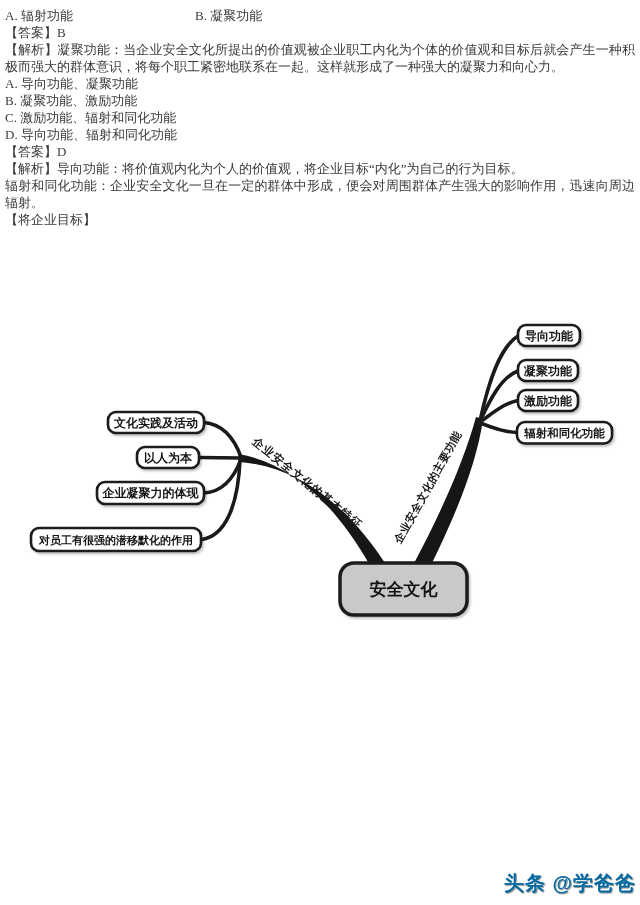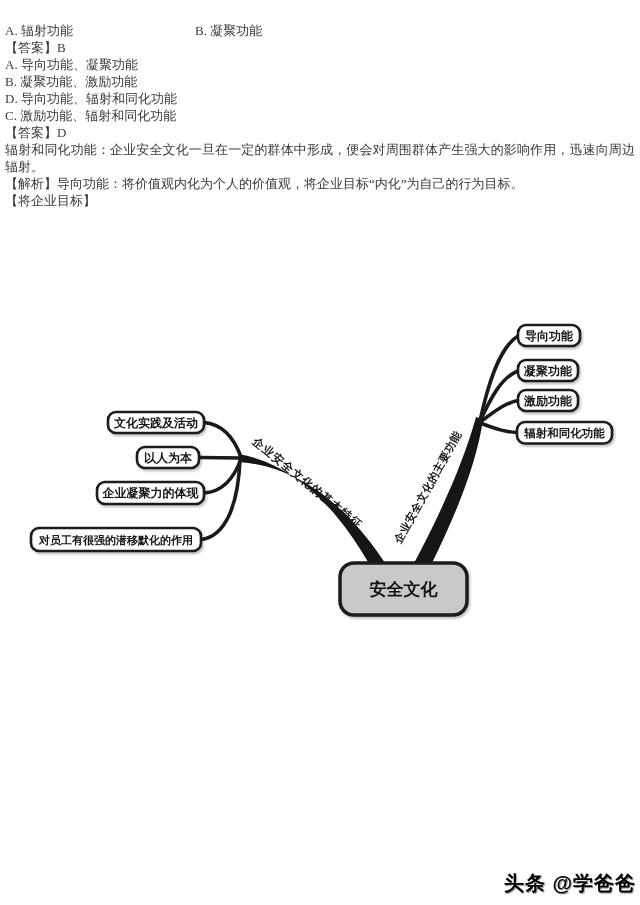--- a/index.html
+++ b/index.html
@@ -9,21 +9,21 @@
     width: 640px;
     height: 905px;
     overflow: hidden;
     font-family: "Liberation Serif", "DejaVu Serif", serif;
     color: #3a3a3a;
   }
   .doc {
     position: absolute;
     top: 0; left: 0;
     width: 640px;
-    padding: 22px 5px 0 5px;
+    padding: 7px 5px 0 5px;
     font-size: 13px;
     line-height: 17px;
   }
   .doc p { margin: 0; text-align: justify; }
   .optrow { display: flex; }
   .optrow .c1 { width: 190px; }
   .gap-md { margin-top: 14px; }
   .gap-lg { margin-top: 18px; }
   .mindmap {
     position: absolute;
@@ -41,43 +41,44 @@
     font-weight: bold;
     fill: #1a1a1a;
   }
   .watermark {
     position: absolute;
     top: 870px;
     right: 4px;
     font-family: "Liberation Sans", "DejaVu Sans", sans-serif;
     font-size: 20px;
     font-weight: bold;
-    color: #000000;
+    color: #0369a1;
     text-shadow: -1px -1px 0 #ffffff, 1px 1px 1px #8a8a8a;
     letter-spacing: 1px;
   }
 </style>
 </head>
 <body>
 
 <div class="doc">
   <p class="optrow">
     <span class="c1">A. 辐射功能</span>
     <span>B. 凝聚功能</span>
   </p>
   <p>【答案】B</p>
+  <p>【解析】凝聚功能：当企业安全文化所提出的价值观被企业职工内化为个体的价值观和目标后就会产生一种积极而强大的群体意识，将每个职工紧密地联系在一起。这样就形成了一种强大的凝聚力和向心力。</p>
 
   <p>A. 导向功能、凝聚功能</p>
   <p>B. 凝聚功能、激励功能</p>
+  <p>C. 激励功能、辐射和同化功能</p>
   <p>D. 导向功能、辐射和同化功能</p>
-  <p>C. 激励功能、辐射和同化功能</p>
 
   <p class="gap-md">【答案】D</p>
+  <p>【解析】导向功能：将价值观内化为个人的价值观，将企业目标“内化”为自己的行为目标。</p>
   <p>辐射和同化功能：企业安全文化一旦在一定的群体中形成，便会对周围群体产生强大的影响作用，迅速向周边辐射。</p>
-  <p>【解析】导向功能：将价值观内化为个人的价值观，将企业目标“内化”为自己的行为目标。</p>
 
   <p class="gap-lg">【将企业目标】</p>
 </div>
 
 <div class="mindmap">
   <svg width="640" height="360" viewBox="0 0 640 360" xmlns="http://www.w3.org/2000/svg">
     <defs>
       <filter id="boxshadow" x="-20%" y="-20%" width="150%" height="160%">
         <feDropShadow dx="1.5" dy="2" stdDeviation="1.2" flood-color="#000000" flood-opacity="0.25"></feDropShadow>
       </filter>

